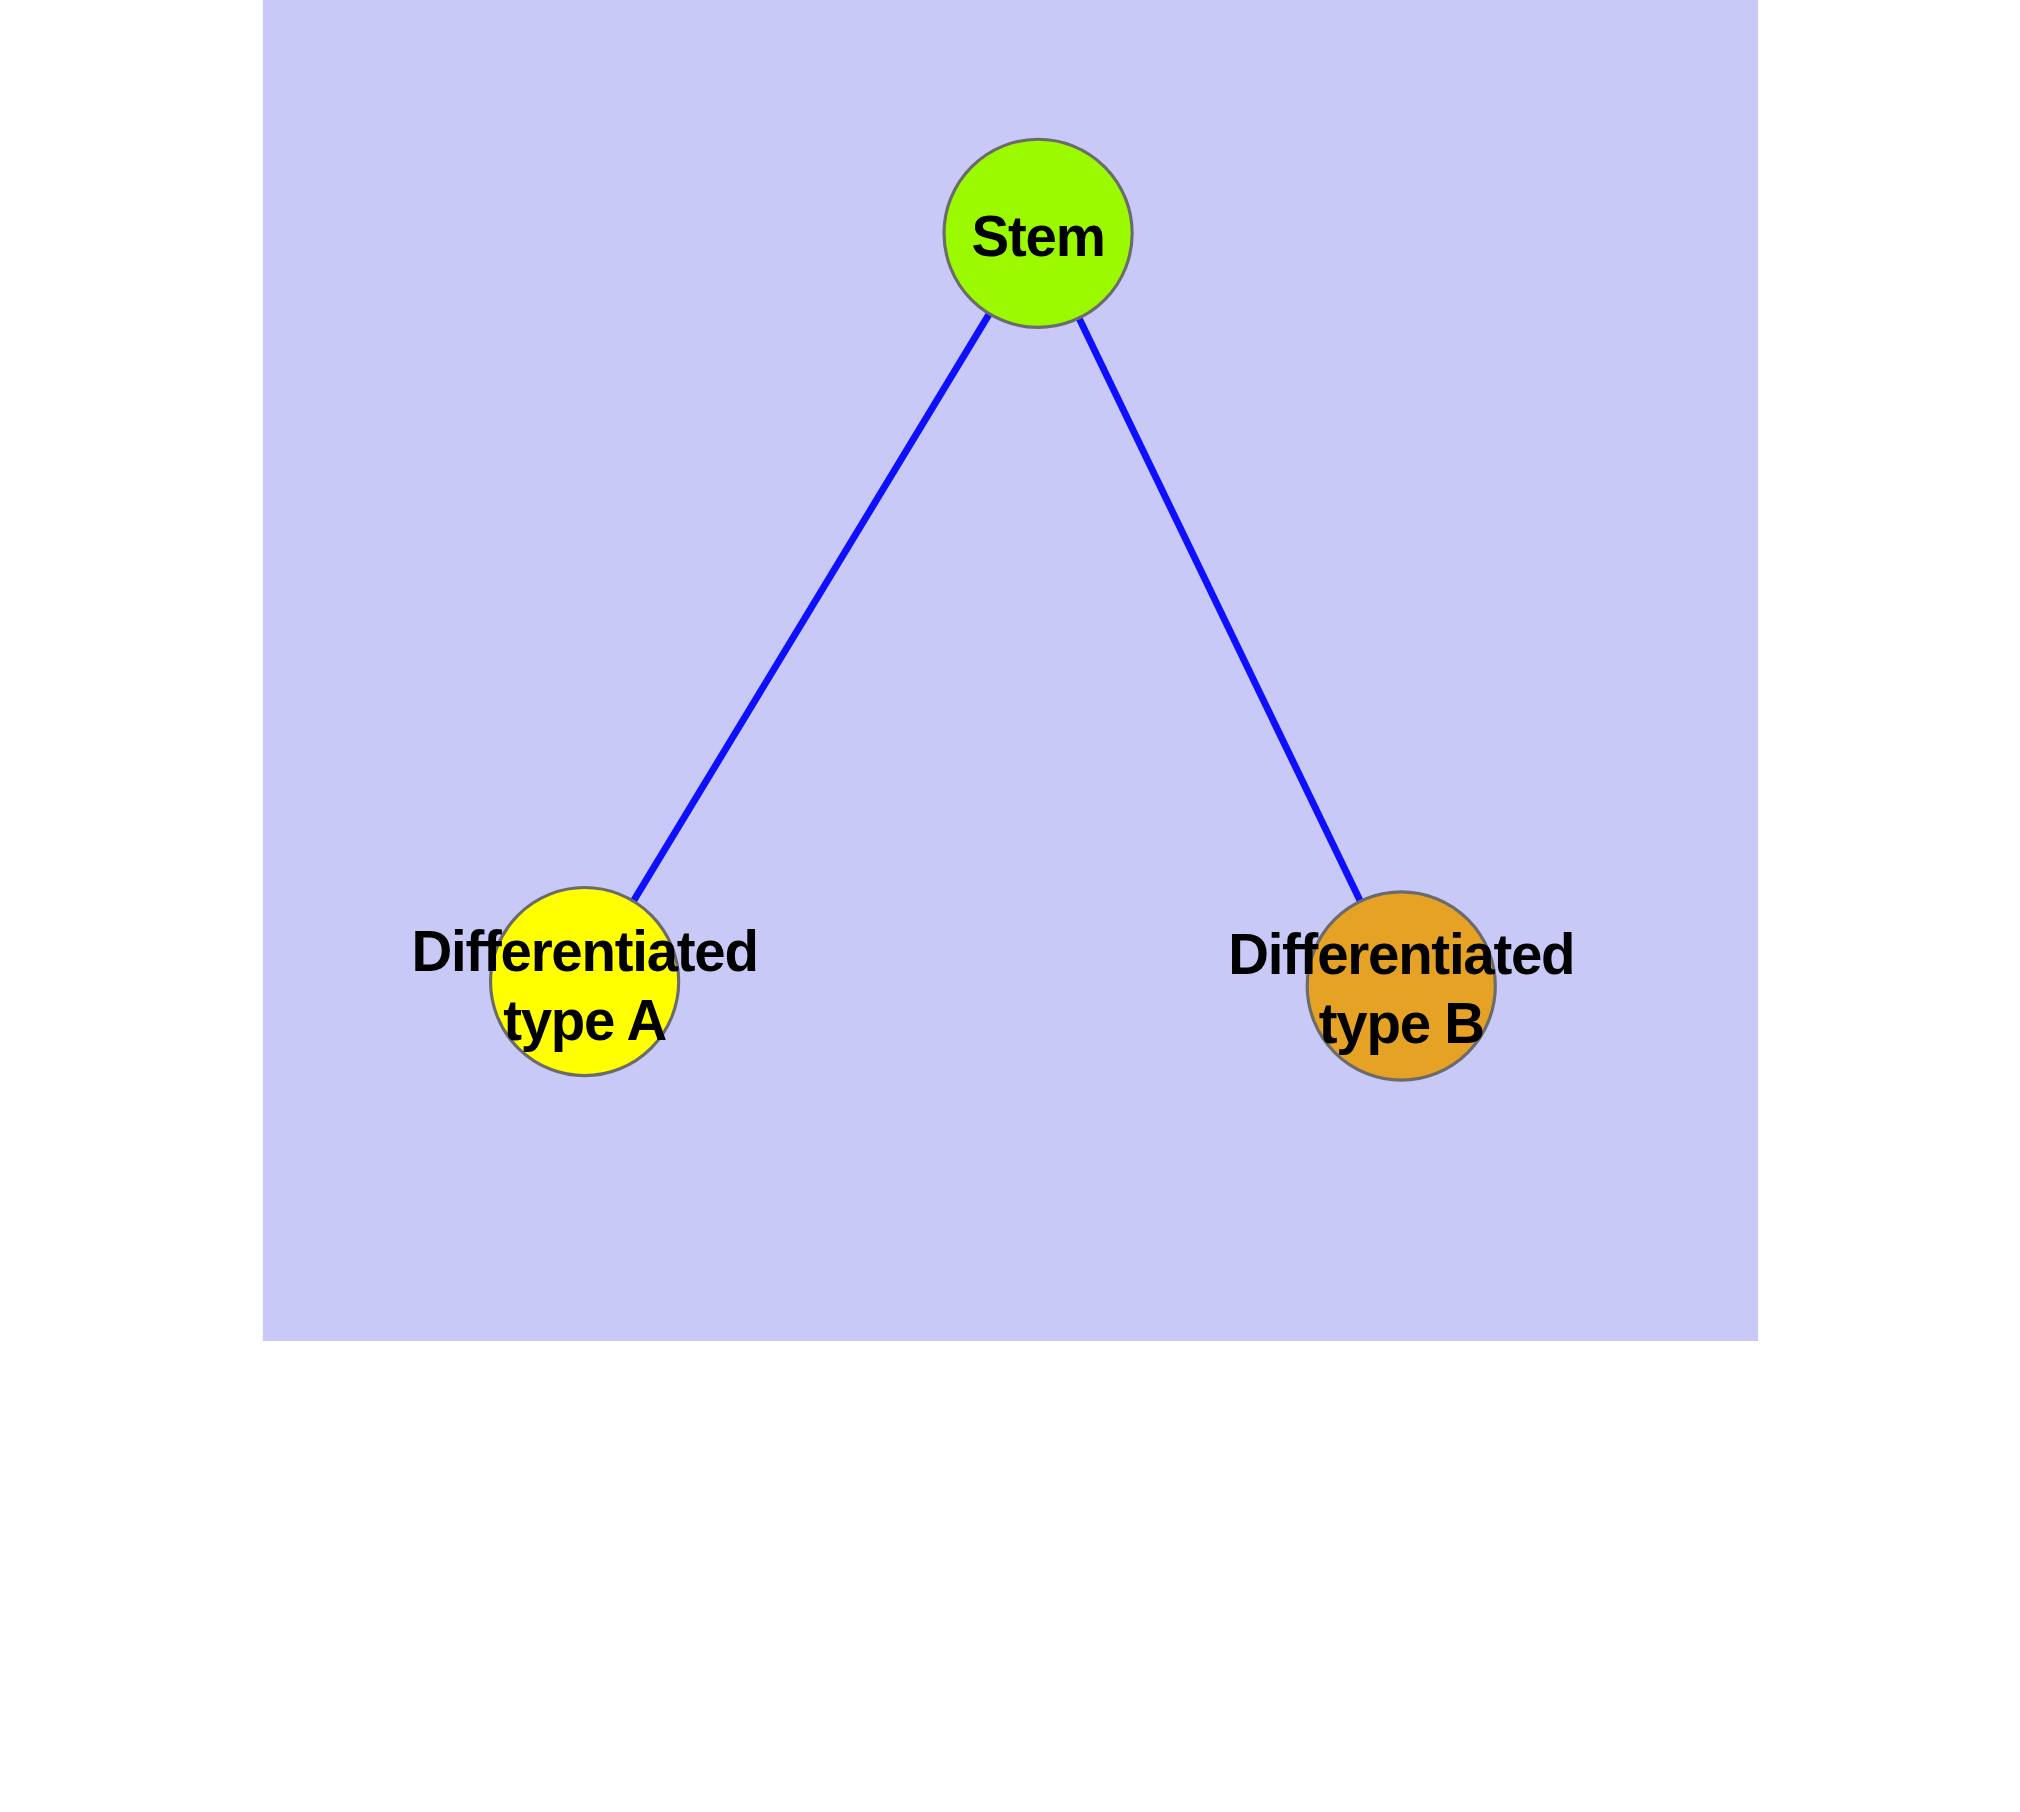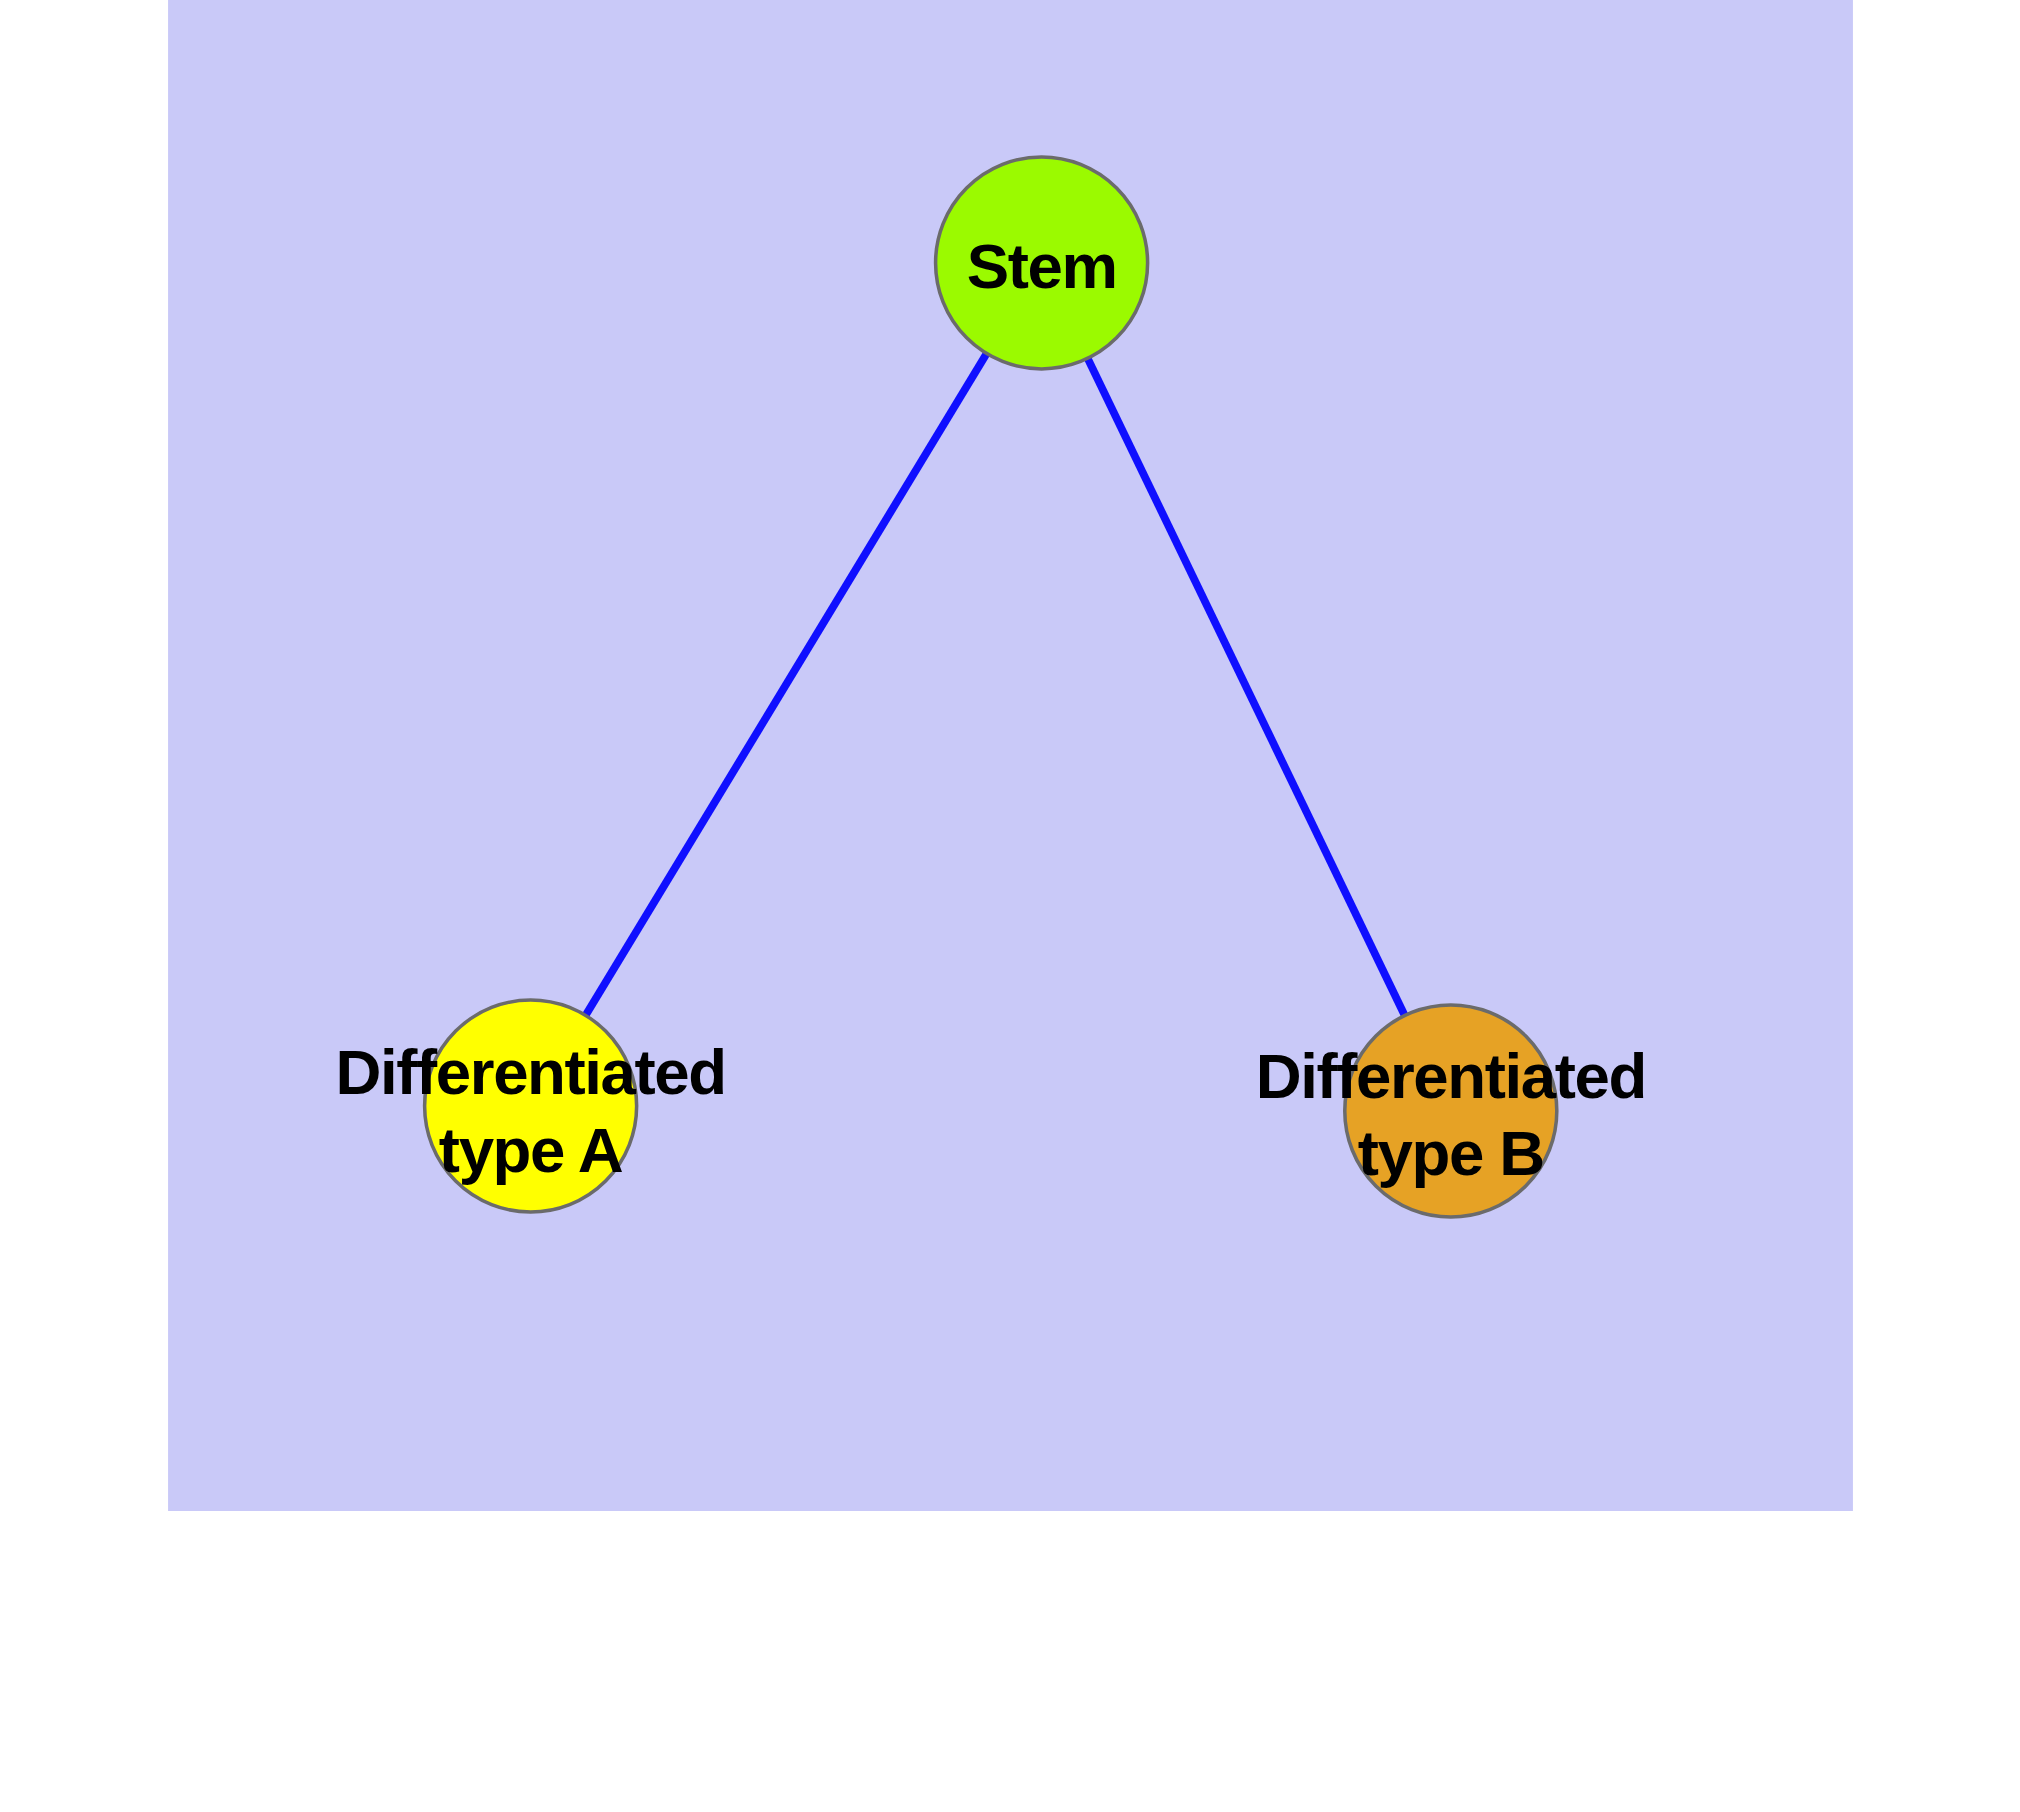--- a/index.html
+++ b/index.html
@@ -1,21 +1,21 @@
 <!DOCTYPE html>
 <html style="font-size:13.6px"><head>
 <meta charset="utf-8">
 <style>
   html, body {
     margin: 0;
     padding: 0;
   }
   .stage {
     width: 2021px;
-    height: 1511px;
+    height: 1341px;
     position: relative;
     overflow: hidden;
     font-family: "Liberation Sans", sans-serif;
   }
   svg {
     display: block;
     width: 100%;
     height: 100%;
   }
   .node-label {

